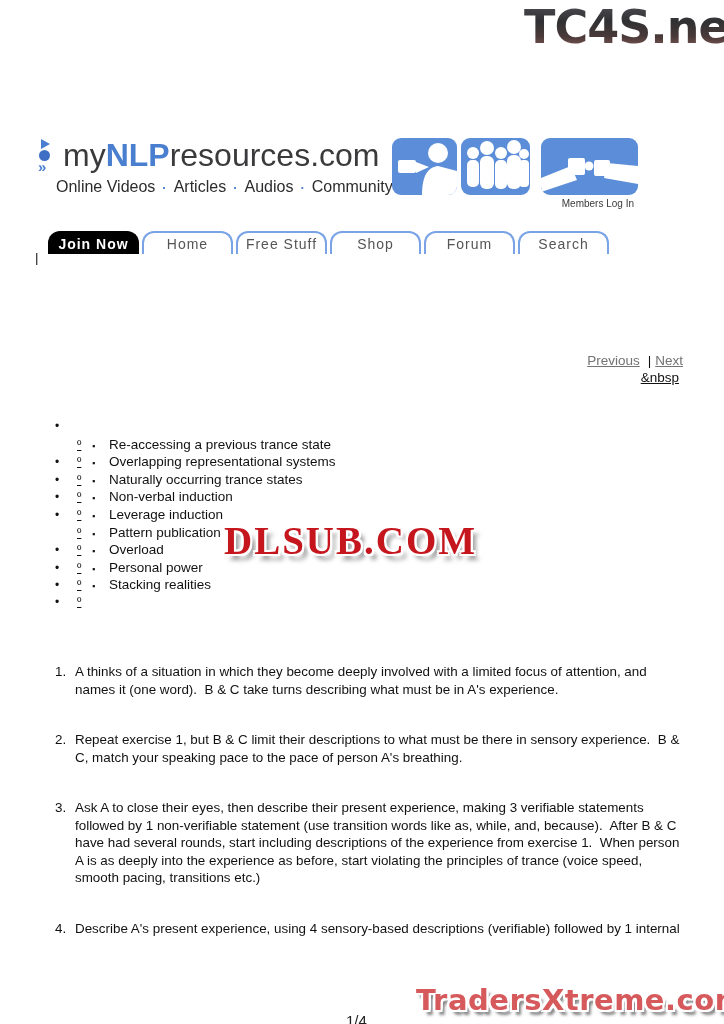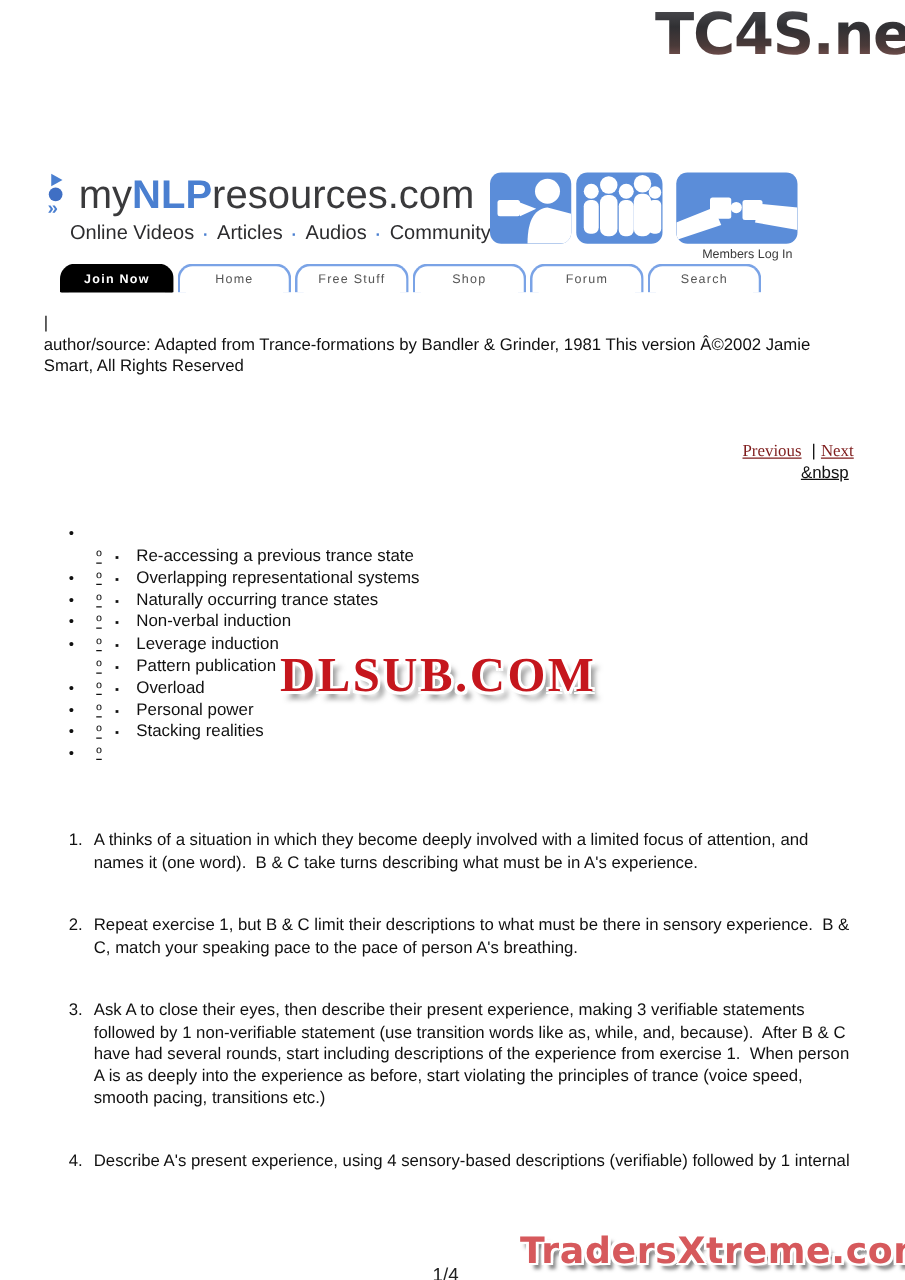--- a/index.html
+++ b/index.html
@@ -35,33 +35,34 @@
   .tiles { position:absolute; left:392px; top:138px; display:flex; }
   .tile { background:#5b8dd9; border-radius:9px; height:57px; margin-right:4px; overflow:hidden; }
   .tile-1 { width:65px; } .tile-2 { width:69px; } .tile-3 { width:97px; margin-left:7px; margin-right:0; }
   .members { position:absolute; top:198px; left:392px; width:242px; text-align:right; font-size:10px; color:#3a3a3a; }
 
   
   .tabs { position:absolute; left:48px; top:211px; display:flex; gap:3px; }
   .tab {
     width:91px; height:23px; border:2px solid #7aa3e6; border-bottom:none;
     border-radius:12px 12px 0 0; background:#fff; color:#555;
-    font-size:10px; letter-spacing:1px; display:flex; align-items:center; justify-content:center;
+    font-size:14px; letter-spacing:1px; display:flex; align-items:center; justify-content:center;
     cursor:pointer;
+    margin-top:20px;
   }
   .tab-join { background:#000; border-color:#000; color:#fff; font-weight:bold; letter-spacing:1px; }
 
   
   .titleline { position:absolute; left:35px; top:233px; width:648px; display:flex; justify-content:flex-end; align-items:baseline; gap:12px; font-size:13.5px; }
   .ttl { font-weight:bold; }
   .pipe { position:absolute; left:35px; top:250px; font-size:13.5px; }
   .author { position:absolute; left:35px; top:267px; width:640px; font-size:13.4px; line-height:17px; }
 
   .pnav { position:absolute; left:35px; top:353px; width:648px; text-align:right; font-size:13.5px; }
-  .pnav a { color:#7f1d1d; text-decoration:underline; cursor:pointer;font-family:Liberation Serif, serif; }
+  .pnav a { color:#737373; text-decoration:underline; cursor:pointer; }
   .psep { margin:0 4px 0 8px; color:#111; }
   .nbspline { position:absolute; left:35px; top:370px; width:644px; text-align:right; font-size:13.5px;text-decoration:underline; }
 
   
   .bullets { position:absolute; left:55px; top:419px; font-size:13.5px; }
   .brow { display:flex; align-items:baseline; height:17.6px; }
   .disc { width:22px; font-size:12px; }
   .ord  { width:15px; text-decoration:underline; font-size:12px; }
   .sq   { width:17px; font-size:9px; }
   .btxt { }
@@ -182,21 +183,20 @@
       
         <div class="tab">Forum</div>
       
         <div class="tab">Search</div>
       </div>
   </div>
 
 
   <div class="pipe">|</div>
 
-  <div class="author">author/source: Adapted from Trance-formations by Bandler &amp; Grinder, 1981 This version Â©2002 Jamie Smart, All Rights Reserved</div>
 
   <div class="pnav">
     <a>Previous</a><span class="psep">|</span><a>Next</a>
   </div>
   <div class="nbspline">&amp;nbsp</div>
 
   <div class="bullets">
 
       <div class="brow">
         <span class="disc">•</span>

